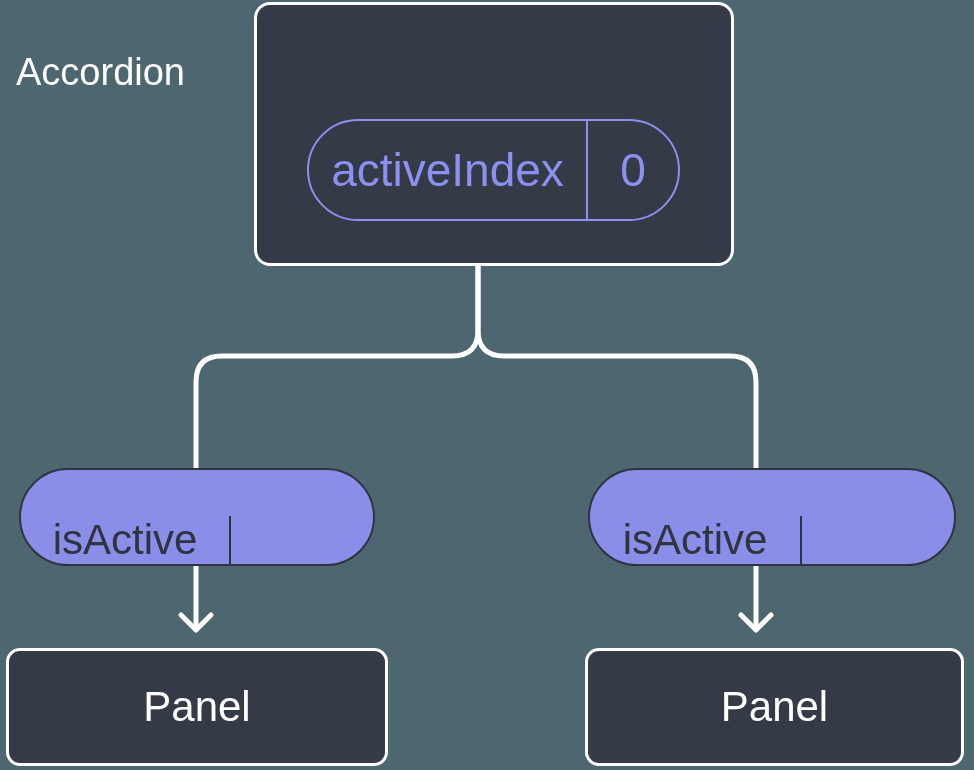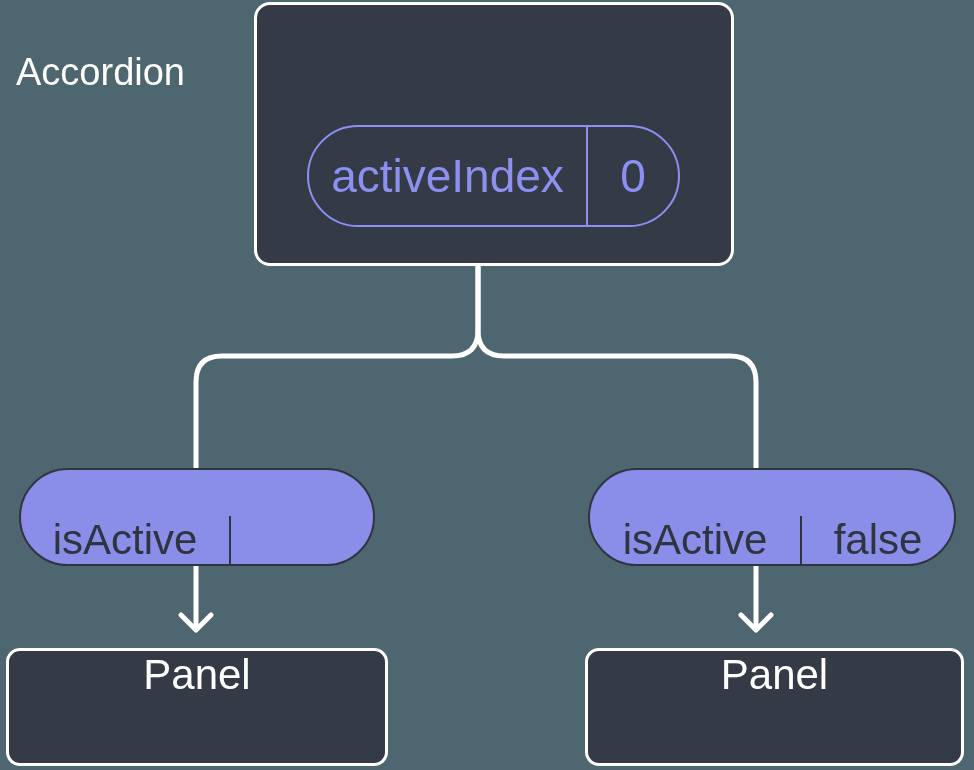--- a/index.html
+++ b/index.html
@@ -14,33 +14,33 @@
   .connectors{position:absolute; left:0; top:0; width:974px; height:770px;}
   .connectors path{fill:none; stroke:var(--connector); stroke-width:5;
     stroke-linecap:round; stroke-linejoin:round;}
   .node{position:absolute; background:var(--node-fill);
     border:3px solid var(--node-border); color:var(--node-text);}
   .node-root{left:254px; top:2px; width:480px; height:264px; border-radius:16px;}
   .node-label{position:absolute; left:16px; width:100%; text-align:left;
     color:var(--node-text); font-weight:400;}
   .root-label{top:51px; font-size:38px;}
   .pill{position:absolute; display:flex; align-items:stretch; border-radius:60px;}
-  .pill-outline{left:307px; top:125px; width:373px; height:102px;
+  .pill-outline{left:307px; top:119px; width:373px; height:102px;
     border:2px solid var(--purple-outline); color:var(--purple-text); font-size:46px;}
   .pill-outline .pill-key{flex:0 0 279px; border-right:2px solid var(--purple-outline);}
   .pill-filled{background:var(--purple-fill); border:2px solid var(--pill-dark-text);
     color:var(--pill-dark-text); font-size:42px; top:468px; height:98px;align-items:flex-end;}
   .pill-left{left:19px; width:356px;}
   .pill-left .pill-key{flex:0 0 210px; border-right:2px solid var(--pill-dark-text);}
   .pill-right{left:588px; width:368px;}
   .pill-right .pill-key{flex:0 0 212px; border-right:2px solid var(--pill-dark-text);}
   .pill-key,.pill-val{display:flex; align-items:center; justify-content:center;}
   .pill-val{flex:1 1 auto;}
   .node-panel{top:648px; height:118px; border-radius:14px;
-    display:flex; justify-content:center; font-size:42px; font-weight:500;}
+    display:flex; align-items:center; justify-content:center; font-size:42px; font-weight:500;}
   .panel-left{left:6px; width:382px;}
   .panel-right{left:585px; width:379px;}
 </style>
 </head>
 <body>
 
 <div class="canvas">
 
   <svg class="connectors" viewBox="0 0 974 770" xmlns="http://www.w3.org/2000/svg">
     <path d="M478 264 L478 330 Q478 356 452 356 L222 356 Q196 356 196 382 L196 470"></path>
@@ -58,21 +58,20 @@
     <span class="pill-key">activeIndex</span>
     <span class="pill-val">0</span>
   </div>
 
   <div class="pill pill-filled pill-left">
     <span class="pill-key">isActive</span>
   </div>
 
   <div class="pill pill-filled pill-right">
     <span class="pill-key">isActive</span>
-    <span class="pill-val">false</span>
   </div>
 
   <div class="node node-panel panel-left">
     <span>Panel</span>
   </div>
 
   <div class="node node-panel panel-right">
     <span>Panel</span>
   </div>
 

